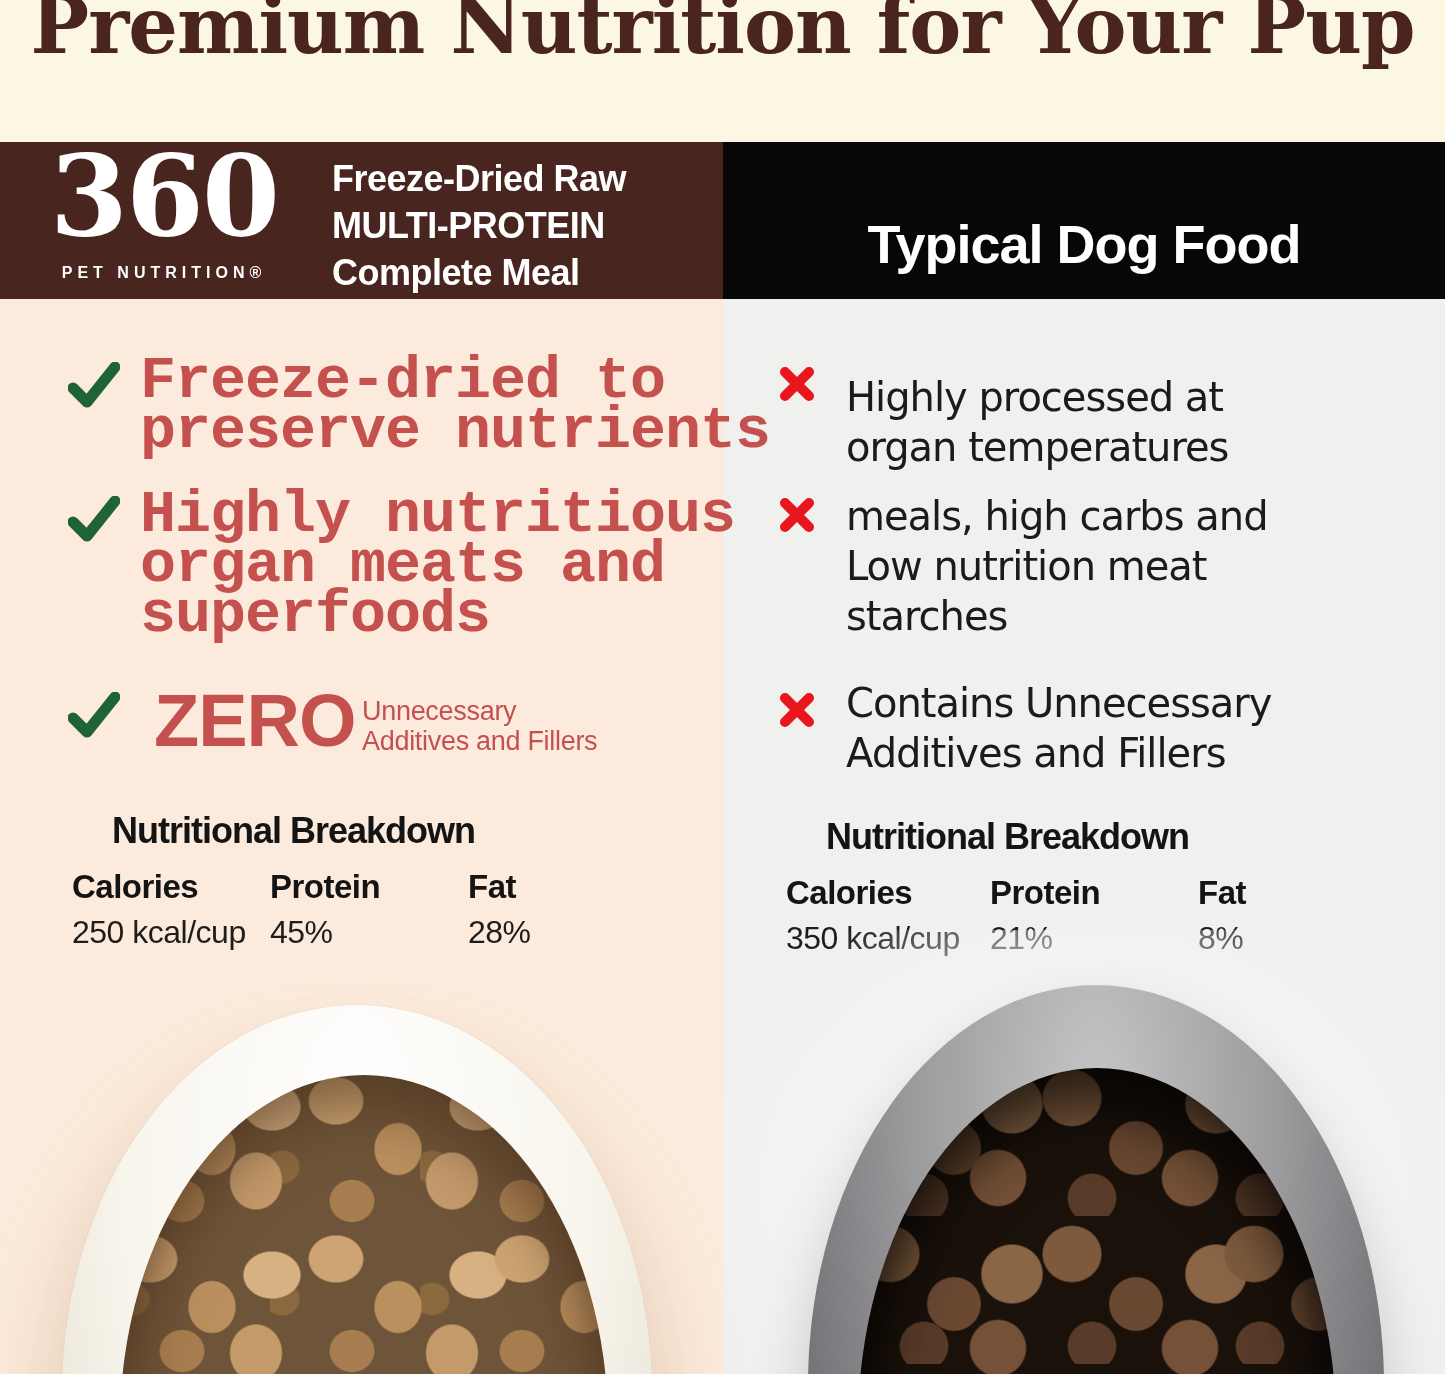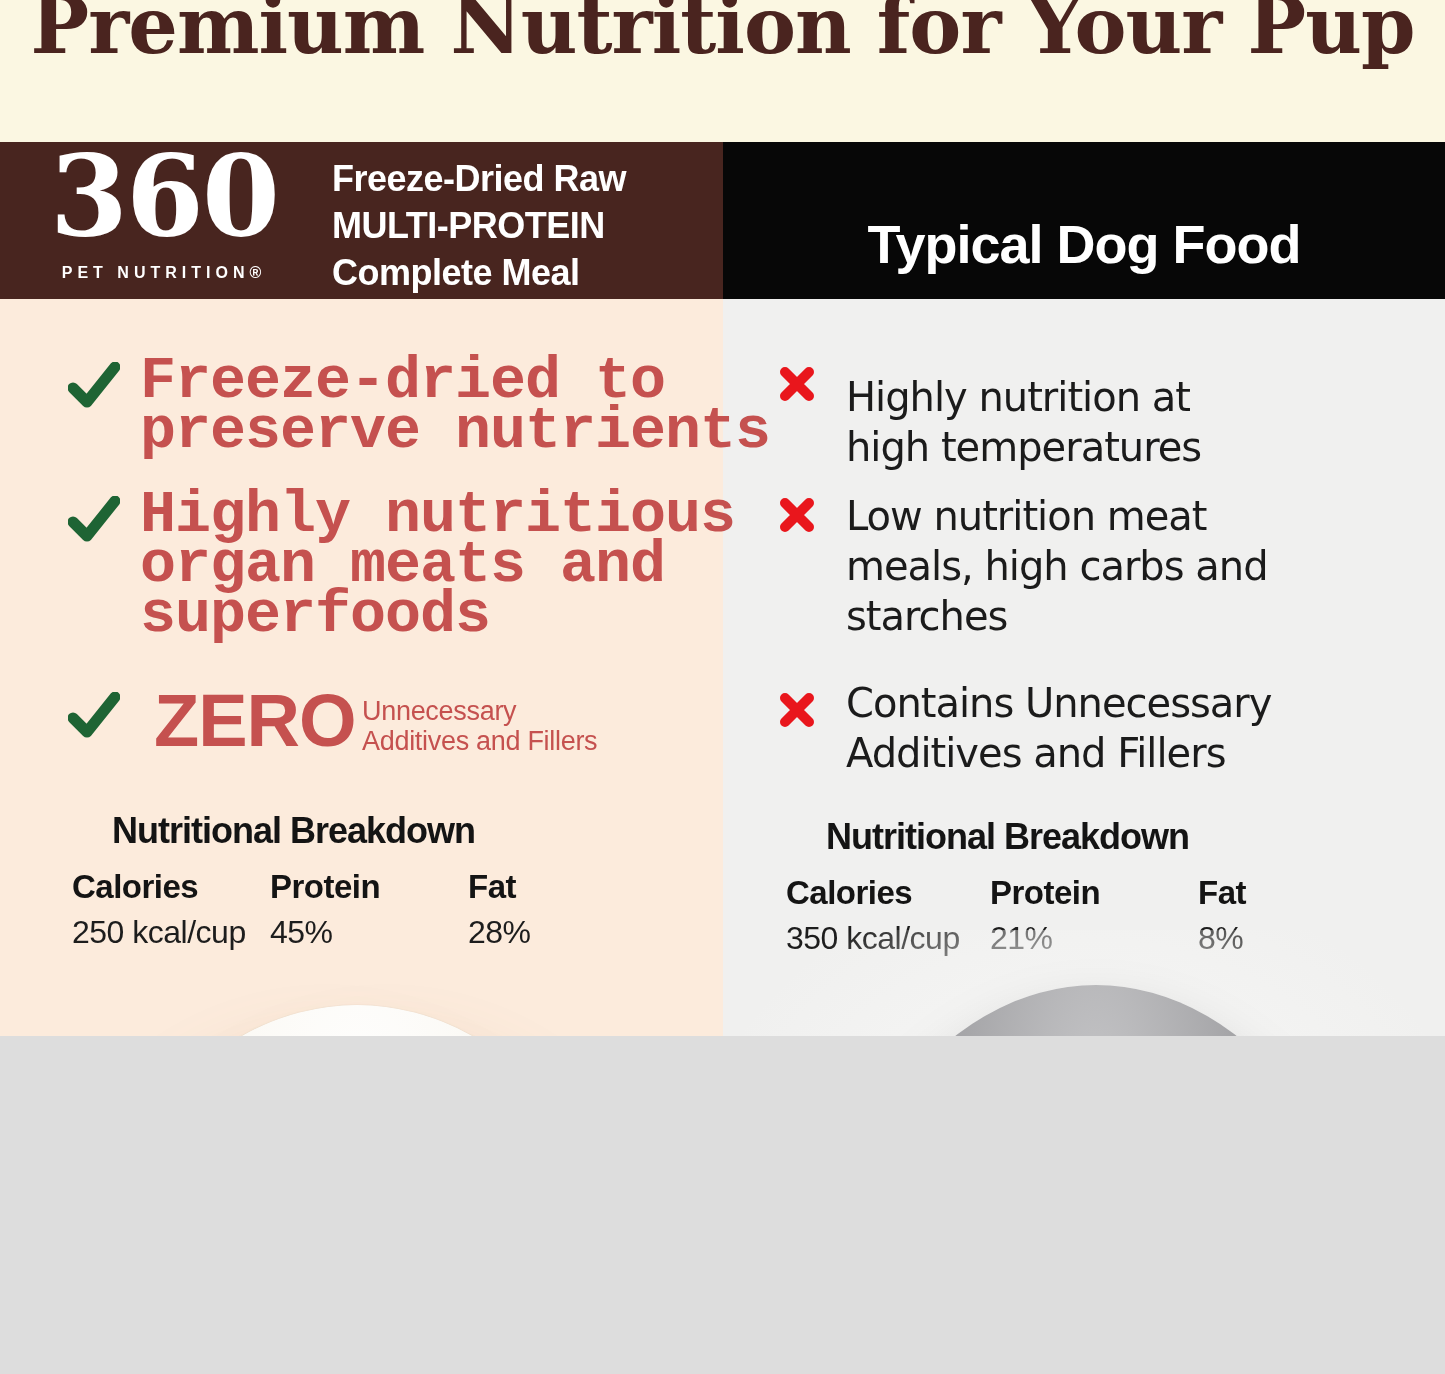--- a/index.html
+++ b/index.html
@@ -1,17 +1,17 @@
 <!DOCTYPE html>
 <html><head>
 <meta charset="utf-8">
 <style>
   html,body{margin:0;padding:0;background:#ddd;}
   .stage{
-    position:relative;width:1445px;height:1036px;overflow:hidden;
+    position:relative;width:1445px;height:1374px;overflow:hidden;
     background:#fde047;font-family:"Liberation Sans",sans-serif;
     -webkit-font-smoothing:antialiased;
   }
   
   .title-band{position:absolute;left:0;top:0;width:1445px;height:142px;background:#fbf7e2;}
   .main-title{
     position:absolute;left:0;top:-13px;width:100%;text-align:center;margin:0;
     font-family:"DejaVu Serif",serif;font-weight:bold;font-size:78px;line-height:78px;
     letter-spacing:-1px;color:#4a241f;white-space:nowrap;
   }
@@ -166,30 +166,30 @@
   <div class="nb-label" style="left:270px;top:868px">Protein</div>
   <div class="nb-label" style="left:468px;top:868px">Fat</div>
   <div class="nb-value" style="left:72px;top:914px">250 kcal/cup</div>
   <div class="nb-value" style="left:270px;top:914px">45%</div>
   <div class="nb-value" style="left:468px;top:914px">28%</div>
 
   <svg class="icon" style="left:779px;top:366px" width="36" height="36" viewBox="0 0 36 36">
     <path d="M6 6 L30 30 M30 6 L6 30" fill="none" stroke="#e9161c" stroke-width="10" stroke-linecap="round"></path>
   </svg>
   <div class="con-text" style="top:372px">
-    <div>Highly nutrition at</div>
-    <div>high temperatures</div>
+    <div>Highly processed at</div>
+    <div>organ temperatures</div>
   </div>
 
   <svg class="icon" style="left:779px;top:497px" width="36" height="36" viewBox="0 0 36 36">
     <path d="M6 6 L30 30 M30 6 L6 30" fill="none" stroke="#e9161c" stroke-width="10" stroke-linecap="round"></path>
   </svg>
   <div class="con-text" style="top:491px">
+    <div>meals, high carbs and</div>
     <div>Low nutrition meat</div>
-    <div>meals, high carbs and</div>
     <div>starches</div>
   </div>
 
   <svg class="icon" style="left:779px;top:692px" width="36" height="36" viewBox="0 0 36 36">
     <path d="M6 6 L30 30 M30 6 L6 30" fill="none" stroke="#e9161c" stroke-width="10" stroke-linecap="round"></path>
   </svg>
   <div class="con-text" style="top:678px">
     <div>Contains Unnecessary</div>
     <div>Additives and Fillers</div>
   </div>

